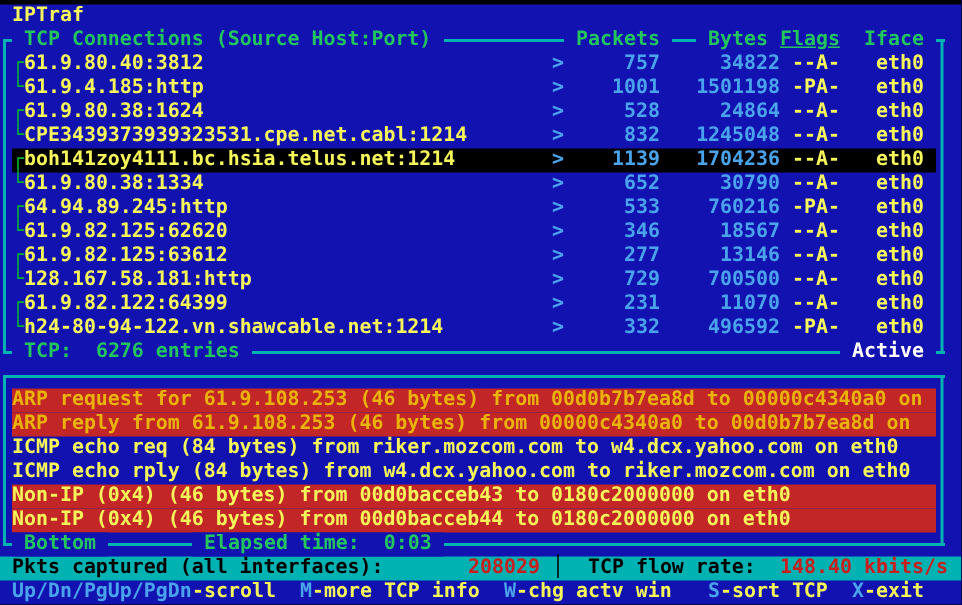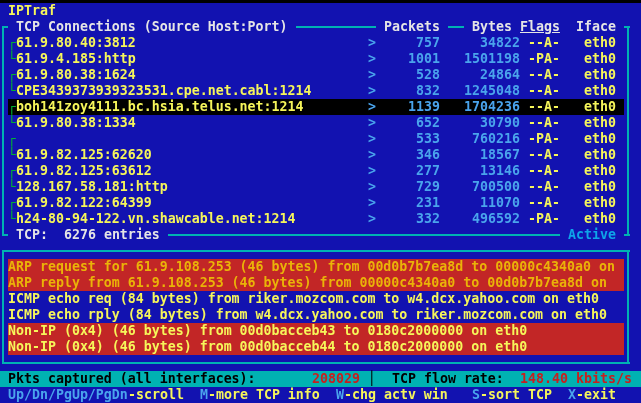--- a/index.html
+++ b/index.html
@@ -5,25 +5,25 @@
   html,body{margin:0;padding:0;background:#000;}
   #screen{
     position:relative;width:641px;height:403px;overflow:hidden;
     background:#1212b0;
     font-family:"DejaVu Sans Mono",monospace;
     font-size:13.28px;font-weight:bold;line-height:16px;
   }
   .row{position:absolute;left:0;width:641px;height:16px;}
   .seg{position:absolute;top:0;height:16px;line-height:16px;white-space:pre;z-index:2;}
   
-  .c-cyan{color:#e5e5e5;}
+  .c-cyan{color:#22c55e;}
   .c-yellow{color:#f6f65a;}
   .c-lblue{color:#4aa4ec;}
   .c-green{color:#00b432;}
-  .c-bgreen{color:#0ea5e9;}
+  .c-bgreen{color:#ffffff;}
   .c-white{color:#eab308;}
   .c-black{color:#000000;}
   .c-red{color:#c81e1e;}
   .bg-blue{background:#1212b0;}
   
   .hl,.vl{position:absolute;background:#00b2b2;z-index:1;}
   .hl{height:2px;left:2px;width:628px;}
   .vl{width:2px;}
   
   .bracket{left:8px;}
@@ -138,20 +138,21 @@
     <span class="seg c-green bracket">└</span>
     <span class="seg c-yellow host">61.9.80.38:1334</span>
     <span class="seg c-lblue arrow">&gt;</span>
     <span class="seg c-lblue packets">652</span>
     <span class="seg c-lblue bytes">30790</span>
     <span class="seg c-yellow flags">--A-</span>
     <span class="seg c-yellow iface">eth0</span>
   </div>
       <div class="row" style="top: 131px;">
     <span class="seg c-green bracket">┌</span>
+    <span class="seg c-yellow host">64.94.89.245:http</span>
     <span class="seg c-lblue arrow">&gt;</span>
     <span class="seg c-lblue packets">533</span>
     <span class="seg c-lblue bytes">760216</span>
     <span class="seg c-yellow flags">-PA-</span>
     <span class="seg c-yellow iface">eth0</span>
   </div>
       <div class="row" style="top: 147px;">
     <span class="seg c-green bracket">└</span>
     <span class="seg c-yellow host">61.9.82.125:62620</span>
     <span class="seg c-lblue arrow">&gt;</span>
@@ -224,20 +225,24 @@
     <span class="seg msg c-yellow">ICMP echo rply (84 bytes) from w4.dcx.yahoo.com to riker.mozcom.com on eth0</span>
   </div>
       <div class="row band-red" style="top: 323px;">
     <span class="seg msg c-yellow">Non-IP (0x4) (46 bytes) from 00d0bacceb43 to 0180c2000000 on eth0</span>
   </div>
       <div class="row band-red" style="top: 339px;">
     <span class="seg msg c-yellow">Non-IP (0x4) (46 bytes) from 00d0bacceb44 to 0180c2000000 on eth0</span>
   </div>
     </div>
 
+  <div class="row" style="top:355px">
+    <span class="seg c-cyan bg-blue ftr-bottom">Bottom</span>
+    <span class="seg c-cyan bg-blue ftr-elapsed"><b>Elapsed time:</b>  <b>0:03</b></span>
+  </div>
 
   <div id="status-band"></div>
   <div class="row" style="top:371px;z-index:2">
     <span class="seg c-black st-pkts-label">Pkts captured (all interfaces):</span>
     <span class="seg c-red st-pkts-value">208029</span>
     <span class="seg c-black st-sep">│</span>
     <span class="seg c-black st-rate-label">TCP flow rate:</span>
     <span class="seg c-red st-rate-value">148.40</span>
     <span class="seg c-red st-rate-unit">kbits/s</span>
   </div>

